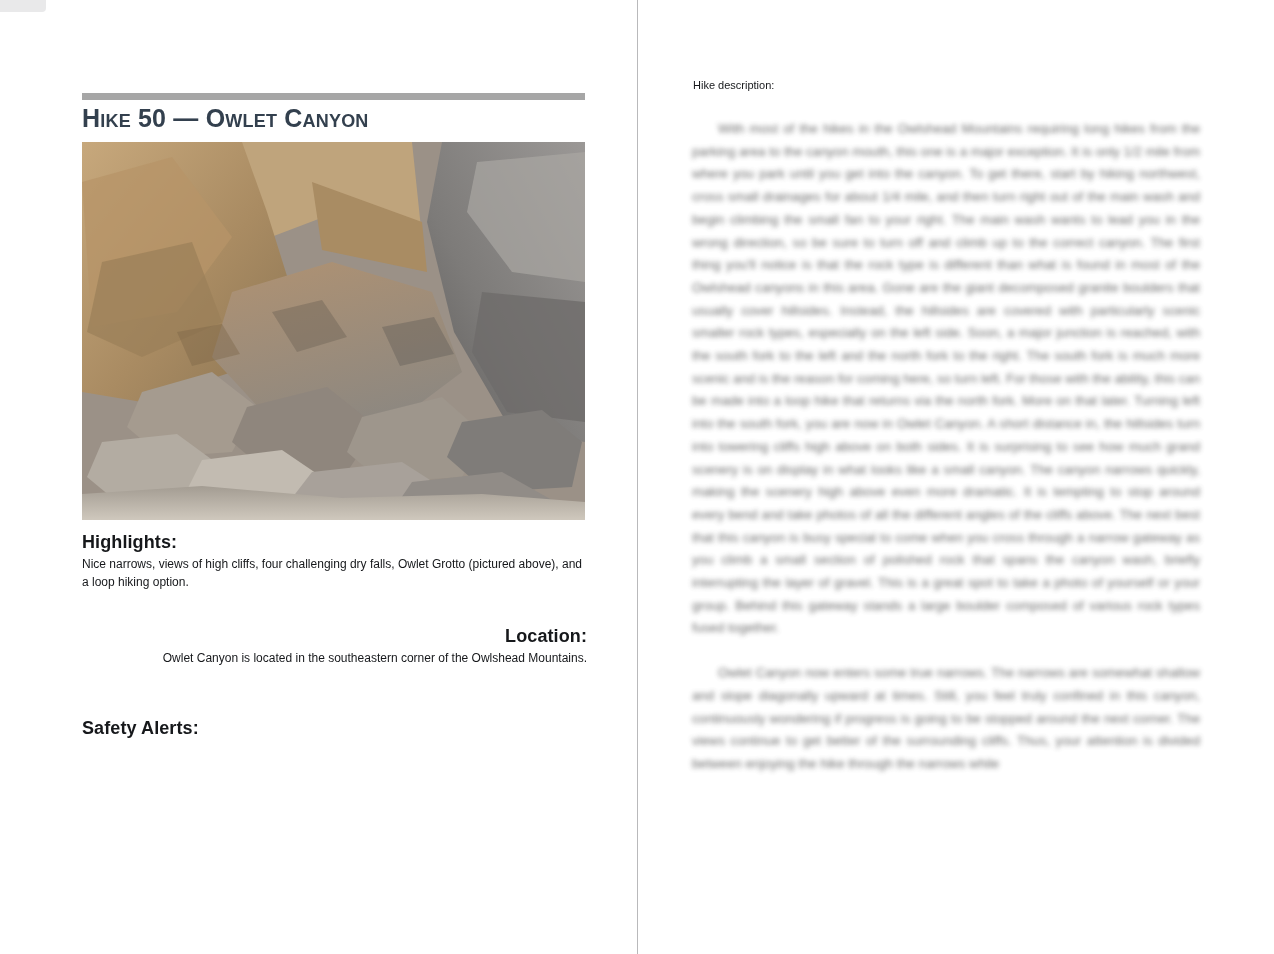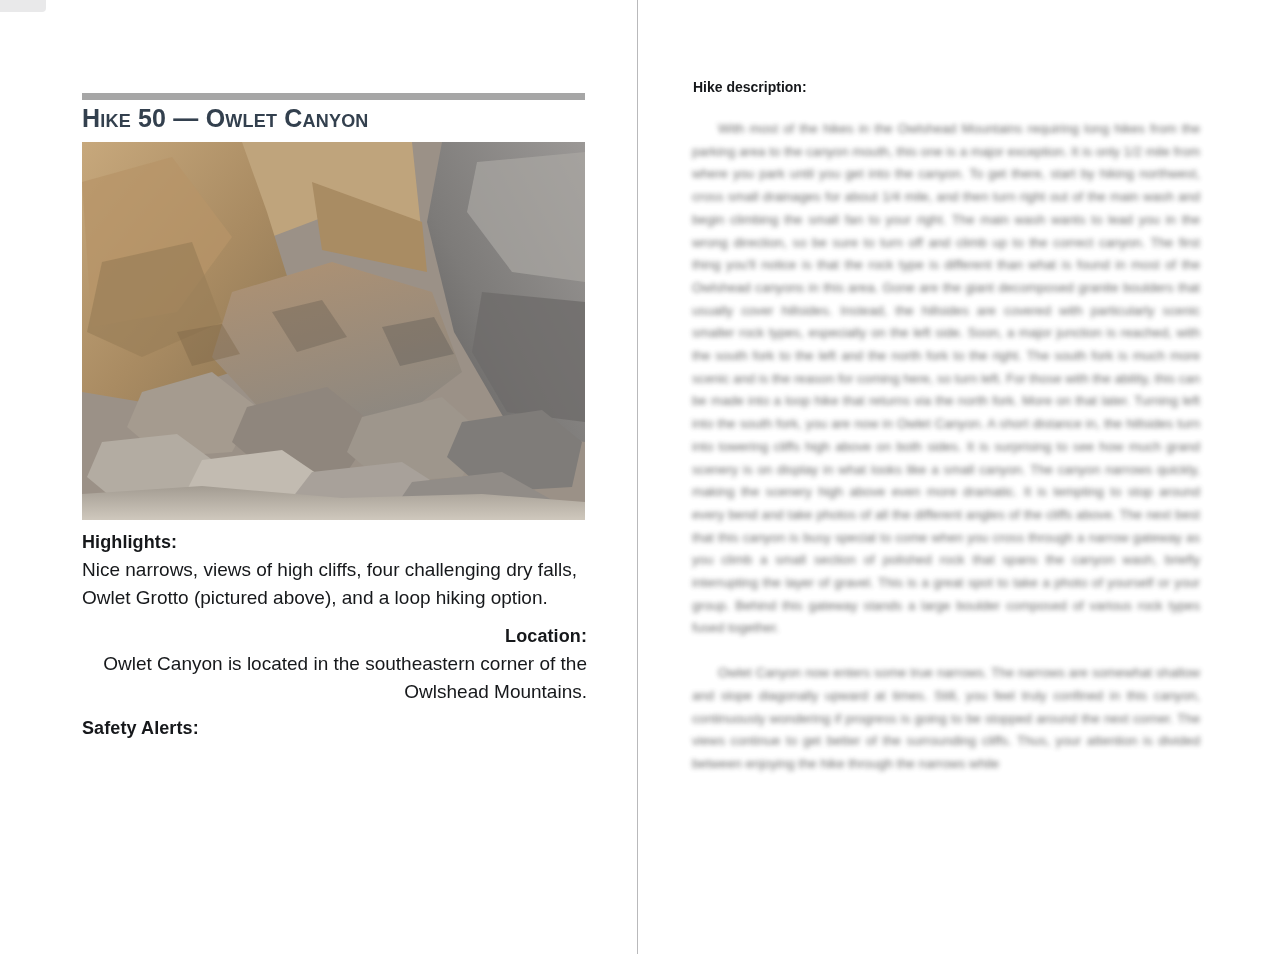--- a/index.html
+++ b/index.html
@@ -73,40 +73,40 @@
   }
   .section h3 {
     margin: 0 0 3px 0;
     font-size: 18px;
     font-weight: 700;
     color: #16181b;
     letter-spacing: 0.1px;
   }
   .section p {
     margin: 0;
-    font-size: 19px;
+    font-size: 12px;
     line-height: 1.47;
     color: #16181b;
   }
   #sec-highlights { top: 532px; }
   #sec-location   { top: 626px; text-align: right; }
   #sec-safety     { top: 718px; }
   #sec-getting    { top: 808px; }
 
   
   .right-page {
     position: absolute;
     left: 638px; top: 0;
     width: 636px; height: 954px;
   }
   .desc-heading {
     position: absolute;
     left: 55px; top: 79px;
-    font-size: 14px;
-    font-weight: 700;
+    font-size: 11px;
+    font-weight: 400;
     color: #16181b;
   }
   .blurred-body {
     position: absolute;
     left: 54px; top: 118px;
     width: 508px;
   }
   .blurred-body p {
     margin: 0 0 22px 0;
     font-size: 13.2px;

